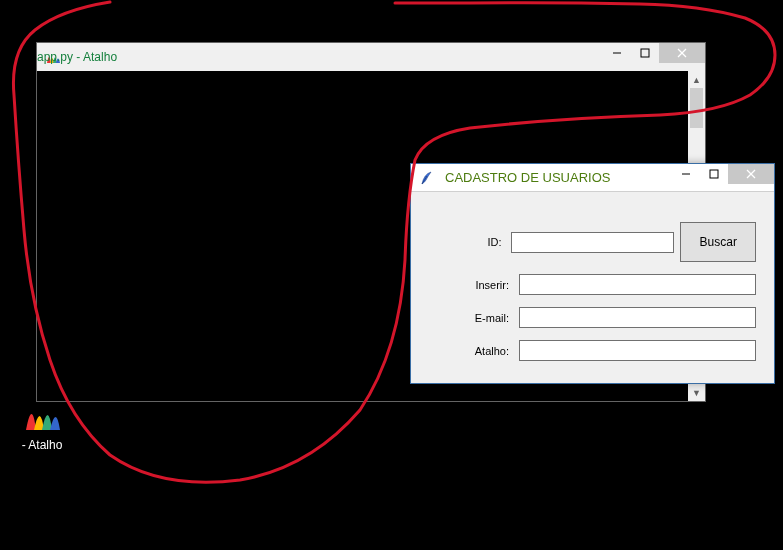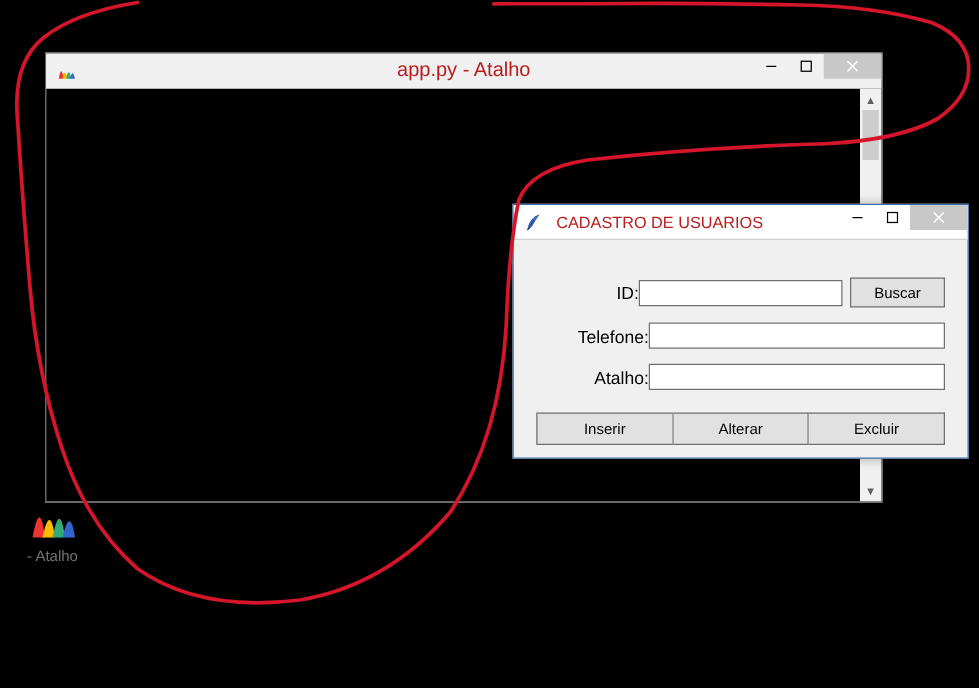--- a/index.html
+++ b/index.html
@@ -30,23 +30,22 @@
     align-items: center;
     position: relative;
   }
   .console-icon {
     width: 16px; height: 16px;
     margin-left: 8px;
   }
   .console-title {
     position: absolute;
     left: 0; right: 0;
-    text-align: center;
-    font-size: 16px;
-    color: #b91c1c;
+    font-size: 12px;
+    color: #15803d;
     pointer-events: none;
   }
   .win-controls {
     position: absolute;
     right: 0; top: 0;
     display: flex;
     height: 20px;
   }
   .win-btn {
     width: 28px;
@@ -80,21 +79,21 @@
     background:#cdcdcd;
   }
 
   
   .desk-icon {
     position: absolute;
     left: 6px;
     top: 394px;
     width: 72px;
     text-align: center;
-    color: #737373;
+    color: #ffffff;
     font-size: 12px;
   }
   .desk-icon .img {
     width: 40px; height: 40px;
     margin: 0 auto 4px auto;
   }
 
   
   .dialog-window {
     position: absolute;
@@ -113,51 +112,52 @@
     position: relative;
     border-bottom: 1px solid #d0d0d0;
   }
   .feather-icon {
     width: 16px; height: 16px;
     margin-left: 8px;
   }
   .dialog-title {
     margin-left: 10px;
     font-size: 13px;
-    color: #b91c1c;
+    color: #4d7c0f;
   }
   .dialog-titlebar .win-controls { height: 20px; }
   .dialog-titlebar .win-btn { width: 28px; height: 20px; }
   .dialog-titlebar .win-btn.close-g { background: #c8c8c8; color:#fff; width: 46px; }
 
   .dialog-body {
     padding: 30px 18px 10px 18px;
   }
   .form-row {
     display: flex;
     align-items: center;
     margin-bottom: 12px;
   }
   .form-label {
     width: 90px;
     text-align: right;
-    font-size: 14px;
+    padding-right: 10px;
+    font-size: 11px;
     color: #000;
   }
   .form-input {
     flex: 1;
     height: 21px;
     border: 1px solid #707070;
     background: #fff;
     font-size: 12px;
     padding: 0 3px;
   }
   .form-input.short { flex: 0 0 90px; }
   .btn {
-    height: 24px;
+    height: 40px;
     border: 1px solid #707070;
     background: #e1e1e1;
     font-size: 12px;
     cursor: default;
     display: inline-flex;
     align-items: center;
     justify-content: center;
   }
   .btn.buscar { width: 82px; margin-left: 6px; }
   .dialog-footer {
@@ -265,36 +265,35 @@
   <div class="dialog-body">
 
     <div class="form-row">
       <div class="form-label">ID:</div>
       <input class="form-input short" value="" style="">
       <button class="btn buscar">Buscar</button>
     </div>
 
 
     <div class="form-row">
-      <div class="form-label">Telefone:</div>
+      <div class="form-label">Inserir:</div>
       <input class="form-input" value="" style="">
     </div>
 
+    <div class="form-row">
+      <div class="form-label">E-mail:</div>
+      <input class="form-input" value="" style="">
+    </div>
 
 
     <div class="form-row">
       <div class="form-label">Atalho:</div>
       <input class="form-input" type="password" value="" style="">
     </div>
 
-    <div class="dialog-footer">
-      <button class="btn">Inserir</button>
-      <button class="btn">Alterar</button>
-      <button class="btn">Excluir</button>
-    </div>
   </div>
 </div>
 
 <svg class="annotation" viewBox="0 0 783 550">
   <path d="M 110 2 Q 60 10 35 30 Q 10 50 14 95 Q 18 160 24 230 Q 30 300 50 360
            Q 70 420 110 455 Q 160 490 240 480 Q 310 468 360 410
            Q 400 350 405 260 Q 407 200 415 160
            Q 425 135 470 128 Q 560 118 660 115
            Q 720 112 750 95 Q 775 78 775 55
            Q 775 30 745 18 Q 700 5 640 4

